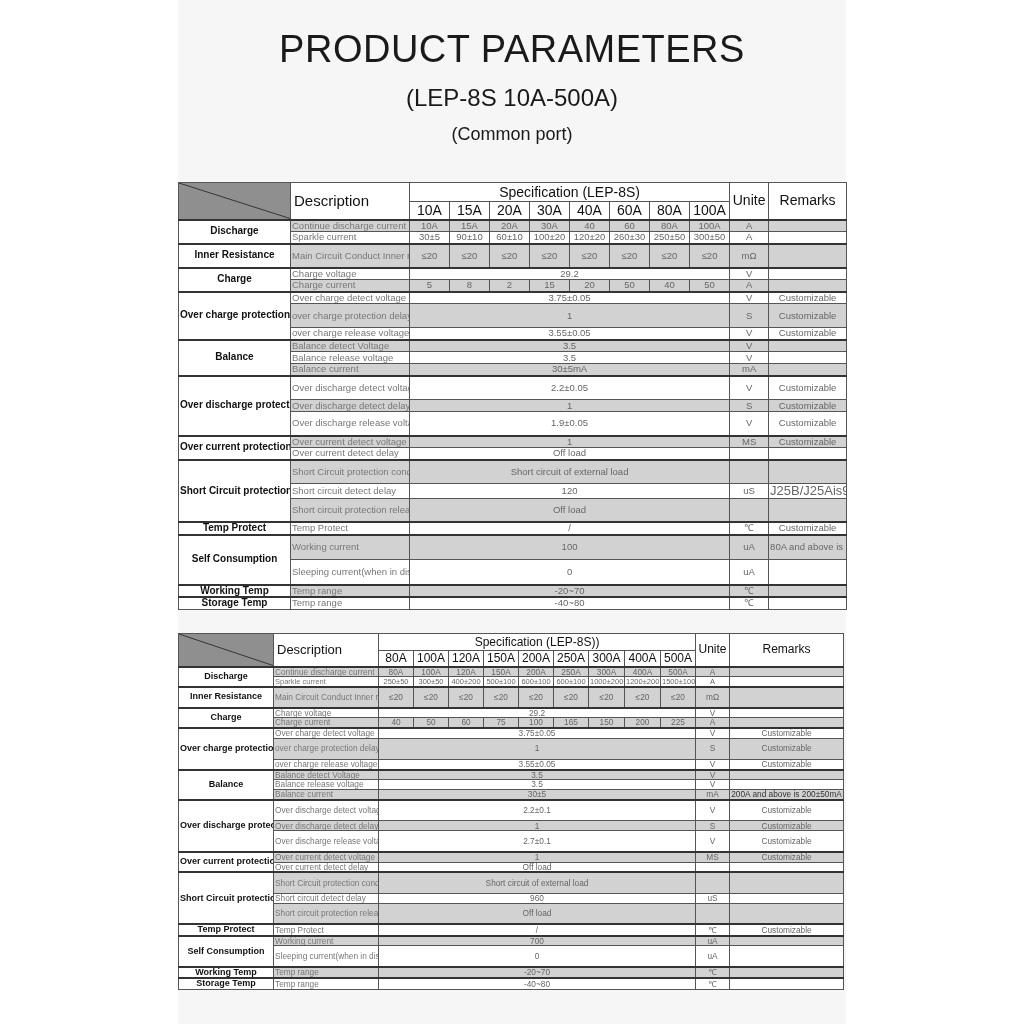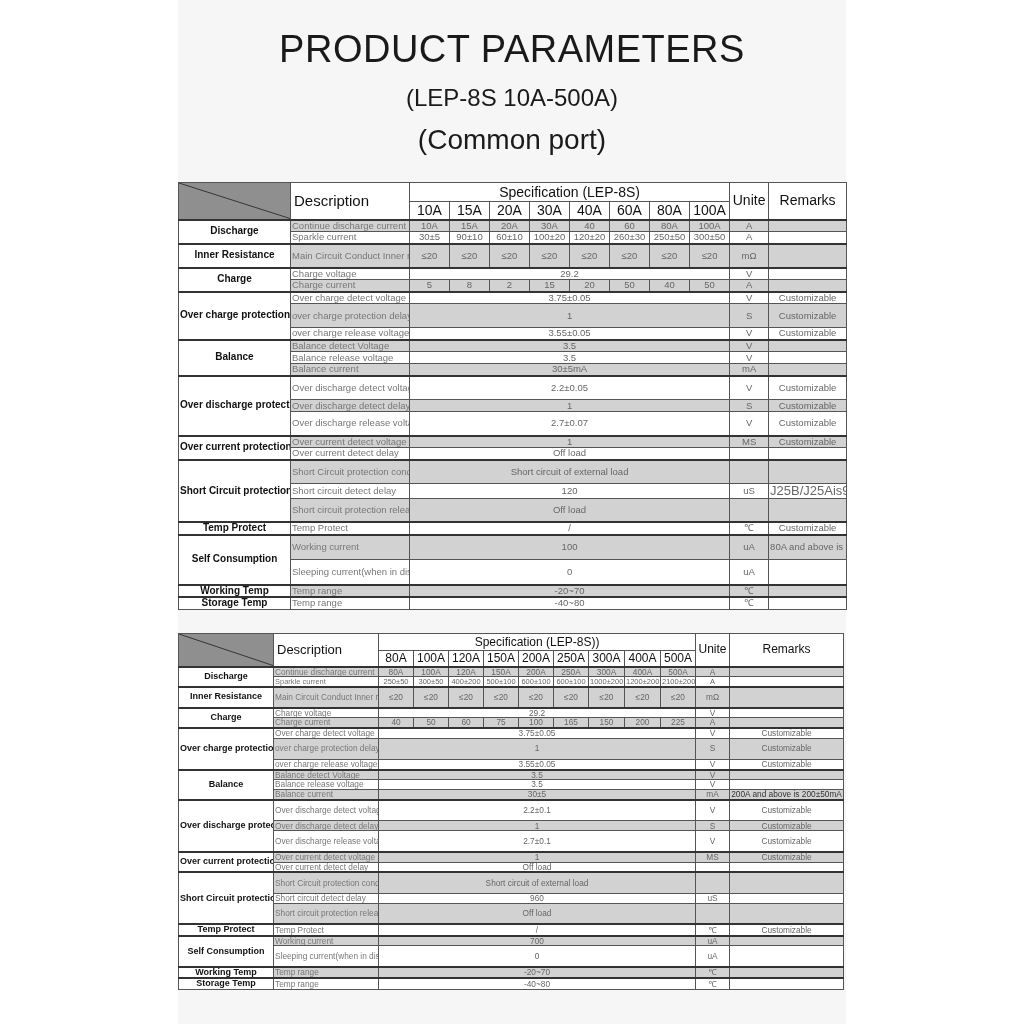--- a/index.html
+++ b/index.html
@@ -3,21 +3,21 @@
 <meta charset="utf-8">
 <style>
   html, body { margin:0; padding:0; }
   body { width:1024px; height:1024px; background:#ffffff; position:relative; overflow:hidden;
          font-family:"DejaVu Sans", sans-serif; color:#111; }
   .page { position:absolute; left:178px; top:0; width:668px; height:1024px; background:#f6f6f6; }
   .title { position:absolute; left:178px; width:668px; text-align:center; color:#1a1a1a;
            font-family:"Liberation Sans", sans-serif; }
   .t1 { top:28px; font-size:38px; letter-spacing:0.5px; }
   .t2 { top:84px; font-size:24px; font-weight:300; }
-  .t3 { top:124px; font-size:28px; font-weight:300; }
+  .t3 { top:124px; font-size:18px; font-weight:300; }
 
   table.spec { position:absolute; border-collapse:collapse; table-layout:fixed; background:#fff;
                font-family:"Liberation Sans", sans-serif; }
   table.spec td { border:1px solid #555; padding:0 1px; text-align:center; vertical-align:middle;
                   overflow:hidden; white-space:nowrap; line-height:1.05; }
   td.cat { font-weight:bold; color:#111; white-space:normal; background:#fff; }
   td.desc { text-align:left !important; color:#777; white-space:normal; }
   td.val { color:#666; }
   td.unit { color:#666; }
   td.rem { color:#666; white-space:normal; }
@@ -195,21 +195,21 @@
     <td class="rem">Customizable</td>
   </tr>
   <tr class="g" style="height:12px">
     <td class="desc">Over discharge detect delay</td>
     <td class="val" colspan="8">1</td>
     <td class="unit">S</td>
     <td class="rem">Customizable</td>
   </tr>
   <tr style="height:24px">
     <td class="desc">Over discharge release voltage</td>
-    <td class="val" colspan="8">2.7±0.07</td>
+    <td class="val" colspan="8">1.9±0.05</td>
     <td class="unit">V</td>
     <td class="rem">Customizable</td>
   </tr>
 
   <tr class="g sep" style="height:12px">
     <td class="cat" rowspan="2">Over current protection</td>
     <td class="desc">Over current detect voltage</td>
     <td class="val" colspan="8">1</td>
     <td class="unit">MS</td>
     <td class="rem">Customizable</td>
@@ -339,21 +339,21 @@
   <tr style="height:10px;font-size:7.5px">
     <td class="desc">Sparkle current</td>
     <td class="val">250±50</td>
     <td class="val">300±50</td>
     <td class="val">400±200</td>
     <td class="val">500±100</td>
     <td class="val">600±100</td>
     <td class="val">600±100</td>
     <td class="val">1000±200</td>
     <td class="val">1200±200</td>
-    <td class="val">2100±200</td>
+    <td class="val">1500±100</td>
     <td class="unit">A</td>
     <td class="rem"></td>
   </tr>
 
   <tr class="g sep" style="height:21px">
     <td class="cat">Inner Resistance</td>
     <td class="desc">Main Circuit Conduct Inner resistance</td>
     <td class="val">≤20</td>
     <td class="val">≤20</td>
     <td class="val">≤20</td>

